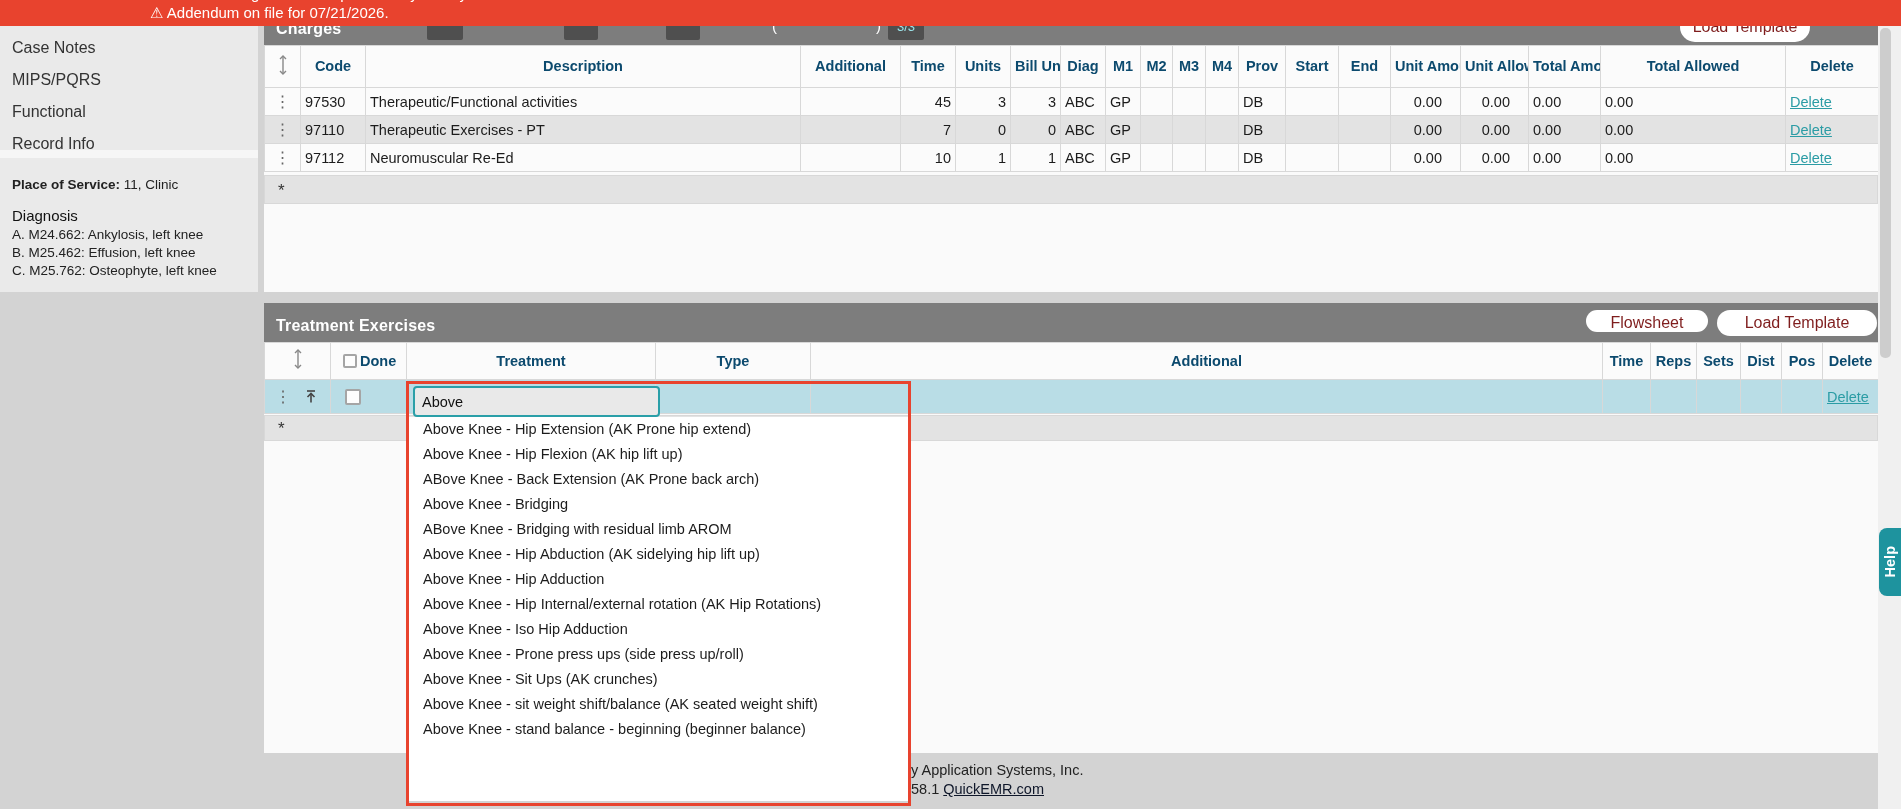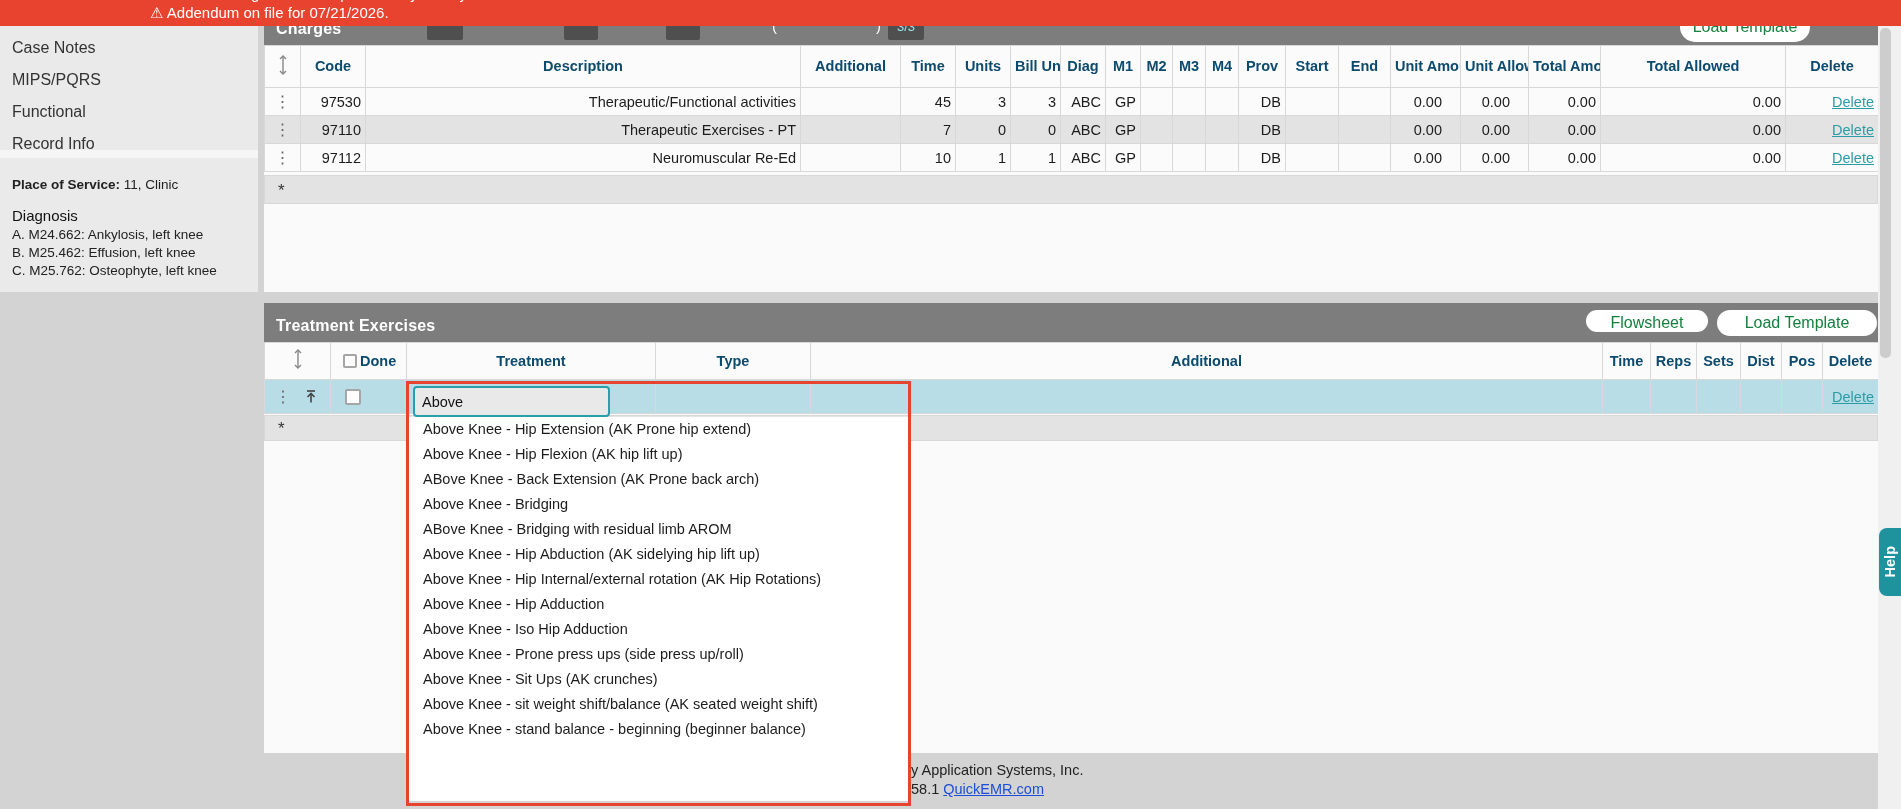--- a/index.html
+++ b/index.html
@@ -25,58 +25,58 @@
   
   #charges-panel { left:264px; top:8px; width:1614px; height:284px; background:#fafafa; z-index:2; }
   #treat-panel   { left:264px; top:303px; width:1614px; height:450px; background:#fafafa; z-index:2; }
   .bar { position:absolute; left:0; top:0; width:100%; background:#7d7d7d; }
   #charges-bar { height:37px; }
   #treat-bar { height:39px; }
   .bar-title { position:absolute; left:12px; bottom:7px; color:#fff; font-weight:bold; font-size:16px; letter-spacing:.2px; }
   .dark-btn { position:absolute; top:6px; height:26px; background:#4f4f4f; border-radius:2px;
     color:#7ed6dd; font-size:13px; text-align:center; line-height:26px; cursor:pointer; }
   .paren { position:absolute; top:9px; color:#fff; font-size:15px; }
-  .pill { position:absolute; background:#fff; border-radius:15px; color:#15803d; font-size:16px;
+  .pill { position:absolute; background:#fff; border-radius:15px; color:#7f1d1d; font-size:16px;
     text-align:center; cursor:pointer; }
 
   
   table { border-collapse:collapse; table-layout:fixed; background:#fbfbfb; }
   th, td { border:1px solid #d8d8d8; font-size:14.5px; overflow:hidden; white-space:nowrap; padding:0 4px; }
   th { font-weight:bold; color:#0c4a6e; text-align:center; line-height:1.15; }
   #charges-table { position:absolute; left:264px; top:45px; width:1614px; z-index:3; }
   #charges-table th { height:42px; }
   #charges-table td { height:28px; }
   #treat-table { position:absolute; left:264px; top:342px; width:1614px; z-index:3; }
   #treat-table th { height:37px; }
   #treat-table td { height:34px; }
   tr.alt td { background:#e3e3e3; }
   tr.sel td { background:#b9dde6; }
-  .t-left { text-align:right; }
+  .t-left { text-align:left; }
   .t-right { text-align:right; }
   .num-r { text-align:right; padding-right:18px; }
   .del-link { color:#2b9ca5; text-decoration:underline; cursor:pointer; font-size:14.5px; }
   .star-row { position:absolute; z-index:3; background:#e3e3e3; border:1px solid #d8d8d8; }
   .star { position:absolute; left:13px; top:5px; font-size:17px; color:#333; }
   .dots { color:#666; font-size:16px; line-height:10px; }
   .cb { display:inline-block; width:16px; height:16px; background:#fdfdfd; border:2px solid #a5a5a5;
     border-radius:2px; vertical-align:middle; cursor:pointer; }
   .cb.sm { width:14px; height:14px; margin-right:3px; }
   .hdr-done { display:flex; align-items:center; justify-content:flex-start; padding-left:8px; }
 
   
   #red-box { left:406px; top:381px; width:505px; height:425px; border:3px solid #e8432e; z-index:30; pointer-events:none; }
   #ac-list { left:409px; top:417px; width:499px; height:384px; background:#fff; z-index:29; overflow:hidden; }
   .ac-item { height:25px; line-height:25px; padding-left:14px; font-size:14.5px; color:#1c1c1c; cursor:pointer; white-space:nowrap; }
-  #treat-input { left:413px; top:386px; width:197px; height:31px; z-index:31; background:#e9e9e9;
+  #treat-input { left:413px; top:386px; width:247px; height:31px; z-index:31; background:#e9e9e9;
     border:2px solid #2a9fa8; border-radius:4px; font-size:14.5px; padding:0 7px;
     font-family:"Liberation Sans", sans-serif; color:#111; outline:none; }
 
   
   .footer-line { z-index:6; font-size:14.5px; color:#222; white-space:nowrap; }
-  #footer-link { color:#1d4ed8; text-decoration:underline; cursor:pointer; }
+  #footer-link { color:#0f172a; text-decoration:underline; cursor:pointer; }
 
   
   #scroll-track { left:1878px; top:0; width:23px; height:809px; background:#f0f0f0; z-index:4; }
   #scroll-thumb { left:1880px; top:28px; width:11px; height:330px; background:#cdcdcd; border-radius:5px; z-index:5; cursor:pointer; }
   #help-tab { left:1879px; top:528px; width:22px; height:68px; background:#1e939e; border-radius:8px 0 0 8px;
     z-index:60; cursor:pointer; display:flex; align-items:center; justify-content:center; }
   #help-tab span { writing-mode:vertical-rl; transform:rotate(180deg); color:#fff; font-weight:bold; font-size:14.5px; }
 </style>
 </head>
 <body>
@@ -317,22 +317,22 @@
   <span id="footer-link">QuickEMR.com</span>
 </div>
 
 <div id="ac-list" class="abs">
   <div class="ac-item">Above Knee - Hip Extension (AK Prone hip extend)</div>
   <div class="ac-item">Above Knee - Hip Flexion (AK hip lift up)</div>
   <div class="ac-item">ABove Knee - Back Extension (AK Prone back arch)</div>
   <div class="ac-item">Above Knee - Bridging</div>
   <div class="ac-item">ABove Knee - Bridging with residual limb AROM</div>
   <div class="ac-item">Above Knee - Hip Abduction (AK sidelying hip lift up)</div>
+  <div class="ac-item">Above Knee - Hip Adduction</div>
   <div class="ac-item">Above Knee - Hip Internal/external rotation (AK Hip Rotations)</div>
-  <div class="ac-item">Above Knee - Hip Adduction</div>
   <div class="ac-item">Above Knee - Iso Hip Adduction</div>
   <div class="ac-item">Above Knee - Prone press ups (side press up/roll)</div>
   <div class="ac-item">Above Knee - Sit Ups (AK crunches)</div>
   <div class="ac-item">Above Knee - sit weight shift/balance (AK seated weight shift)</div>
   <div class="ac-item">Above Knee - stand balance - beginning (beginner balance)</div>
 </div>
 <div id="red-box" class="abs"></div>
 <input id="treat-input" class="abs" type="text" value="Above" style="">
 
 <div id="scroll-track" class="abs"></div>

